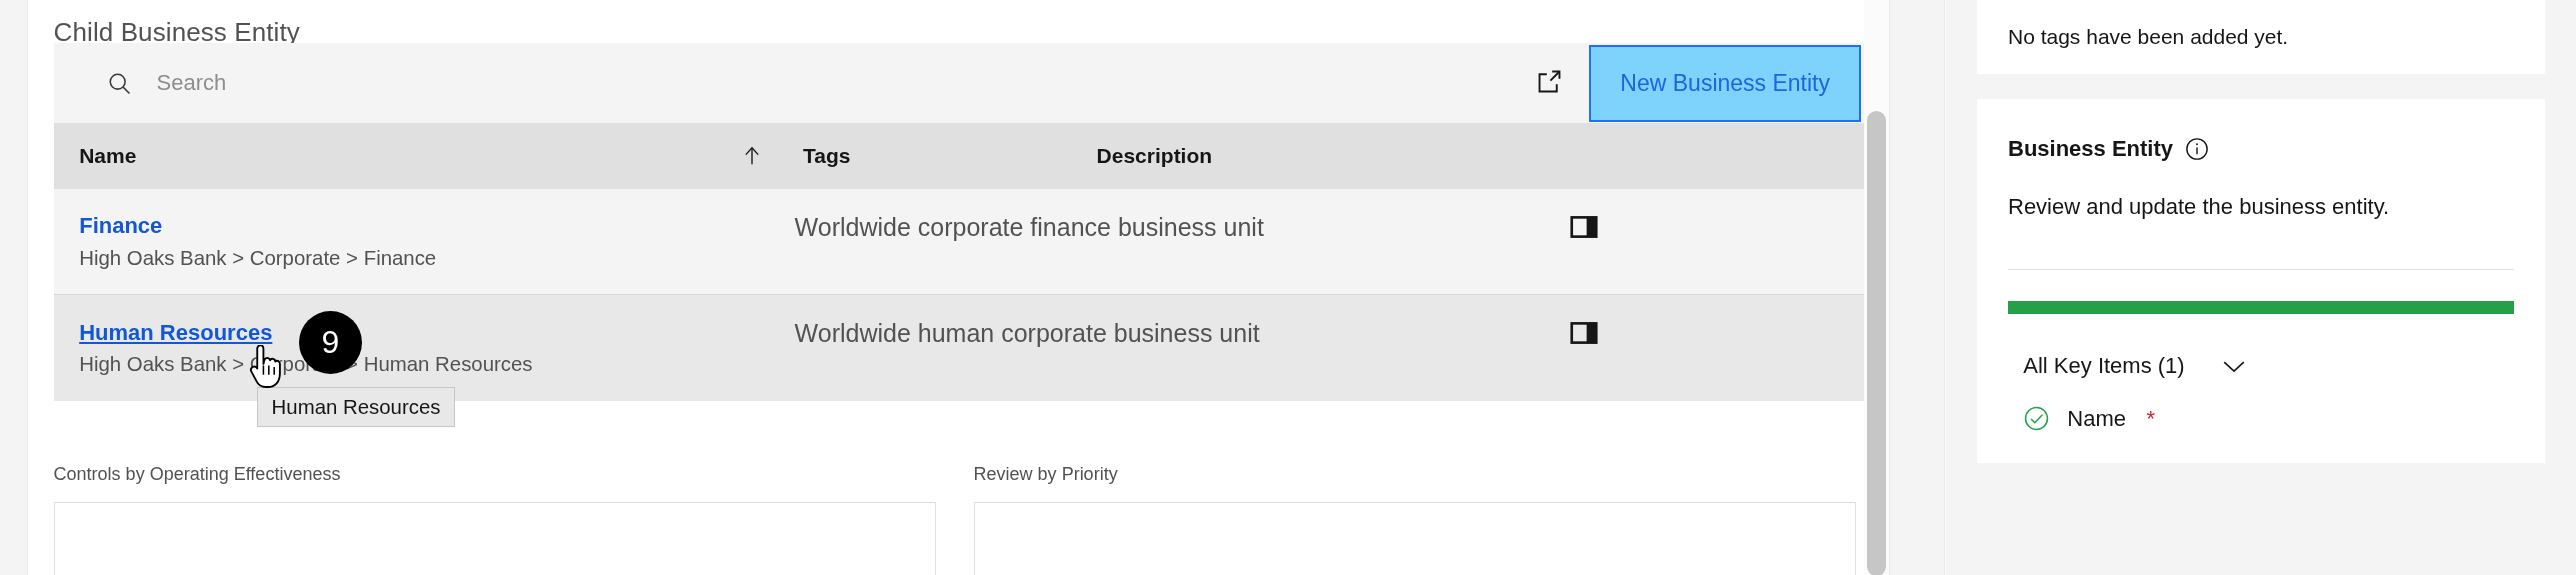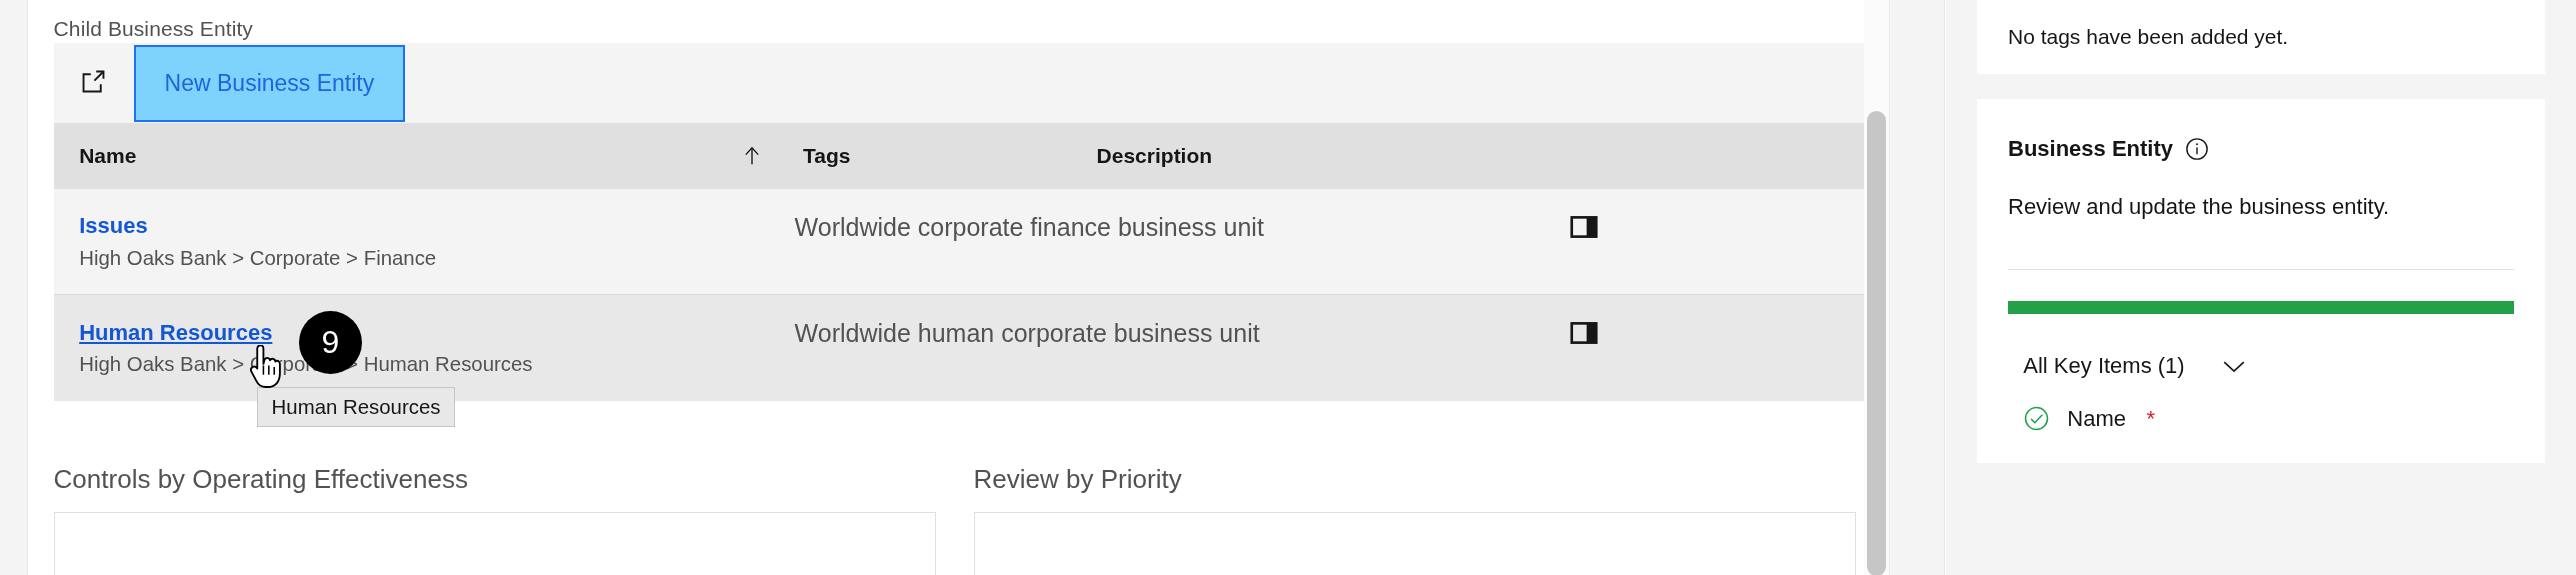--- a/index.html
+++ b/index.html
@@ -19,21 +19,21 @@
 
   
   .main-pane {
     position: absolute; left: 28px; top: 0;
     width: 1836px; height: 576px;
     background: #ffffff;
   }
 
   .section-label {
     position: absolute; left: 25.6px; top: 17px;
-    font-size: 21px; color: #525252; letter-spacing: 0.1px;
+    font-size: 26px; color: #525252; letter-spacing: 0.1px;
   }
 
   
   .table-card {
     position: absolute; left: 25.6px; top: 43px;
     width: 1810px;
   }
 
   .table-toolbar {
     display: flex; align-items: center;
@@ -99,21 +99,21 @@
   }
   .entity-link.hovered { text-decoration: underline; }
   .entity-path { font-size: 20.4px; color: #525252; }
   .desc-text { font-size: 25px; color: #525252; }
   .tag-icon { width: 28px; height: 28px; color: #161616; }
 
   
   .charts { position: absolute; left: 25.6px; top: 464px; width: 1810px; display: flex; }
   .chart-block { width: 882px; }
   .chart-block + .chart-block { margin-left: 38px; }
-  .chart-title { font-size: 26px; color: #525252; margin-bottom: 17px; }
+  .chart-title { font-size: 18px; color: #525252; margin-bottom: 17px; }
   .chart-box {
     border: 0.9px solid #e0e0e0; background: #ffffff;
     height: 119px; display: flex; align-items: center; justify-content: center;
     padding-top: 51px;
   }
 
   
   .vscroll-track {
     position: absolute; left: 1864px; top: 0; width: 25.6px; height: 576px;
     background: #fbfbfb;
@@ -182,20 +182,29 @@
 
   <div class="left-gutter"></div>
 
   <div class="main-pane">
 
     <div class="section-label">Child Business Entity</div>
 
     <div class="table-card">
 
       <div class="table-toolbar">
+        <div class="search-wrap">
+          <span class="search-icon">
+            <svg viewBox="0 0 32 32" width="29" height="29" fill="none" stroke="currentColor" stroke-width="1.7">
+              <circle cx="14" cy="14" r="8.2"></circle>
+                <line x1="20" y1="20" x2="27" y2="27"></line>
+            </svg>
+          </span>
+          <input class="search-input" type="text" placeholder="Search" style="">
+        </div>
         <button class="toolbar-icon-btn">
           <span>
             <svg viewBox="0 0 32 32" width="29" height="29" fill="none" stroke="currentColor" stroke-width="2.1">
               <polyline points="19,5 27,5 27,13"></polyline>
               <line x1="27" y1="5" x2="17" y2="15"></line>
               <polyline points="24,19 24,27 5,27 5,8 13,8"></polyline>
             </svg>
           </span>
         </button>
         <button class="new-entity-btn">New Business Entity</button>
@@ -214,21 +223,21 @@
         <div class="th th-tags">
           <span>Tags</span>
         </div>
         <div class="th th-desc">
           <span>Description</span>
         </div>
       </div>
 
       <div class="trow r1">
         <div class="td td-name">
-          <a class="entity-link" href="#">Issues</a>
+          <a class="entity-link" href="#">Finance</a>
           <span class="entity-path">High Oaks Bank &gt; Corporate &gt; Finance</span>
         </div>
         <div class="td td-desc">
           <span class="desc-text">Worldwide corporate finance business unit</span>
         </div>
         <div class="td td-tags">
           <span class="tag-icon">
             <svg viewBox="0 0 32 32" width="28" height="28">
               <rect x="2" y="5" width="28" height="22" fill="none" stroke="currentColor" stroke-width="3"></rect>
               <rect x="19" y="5" width="11" height="22" fill="currentColor"></rect>

